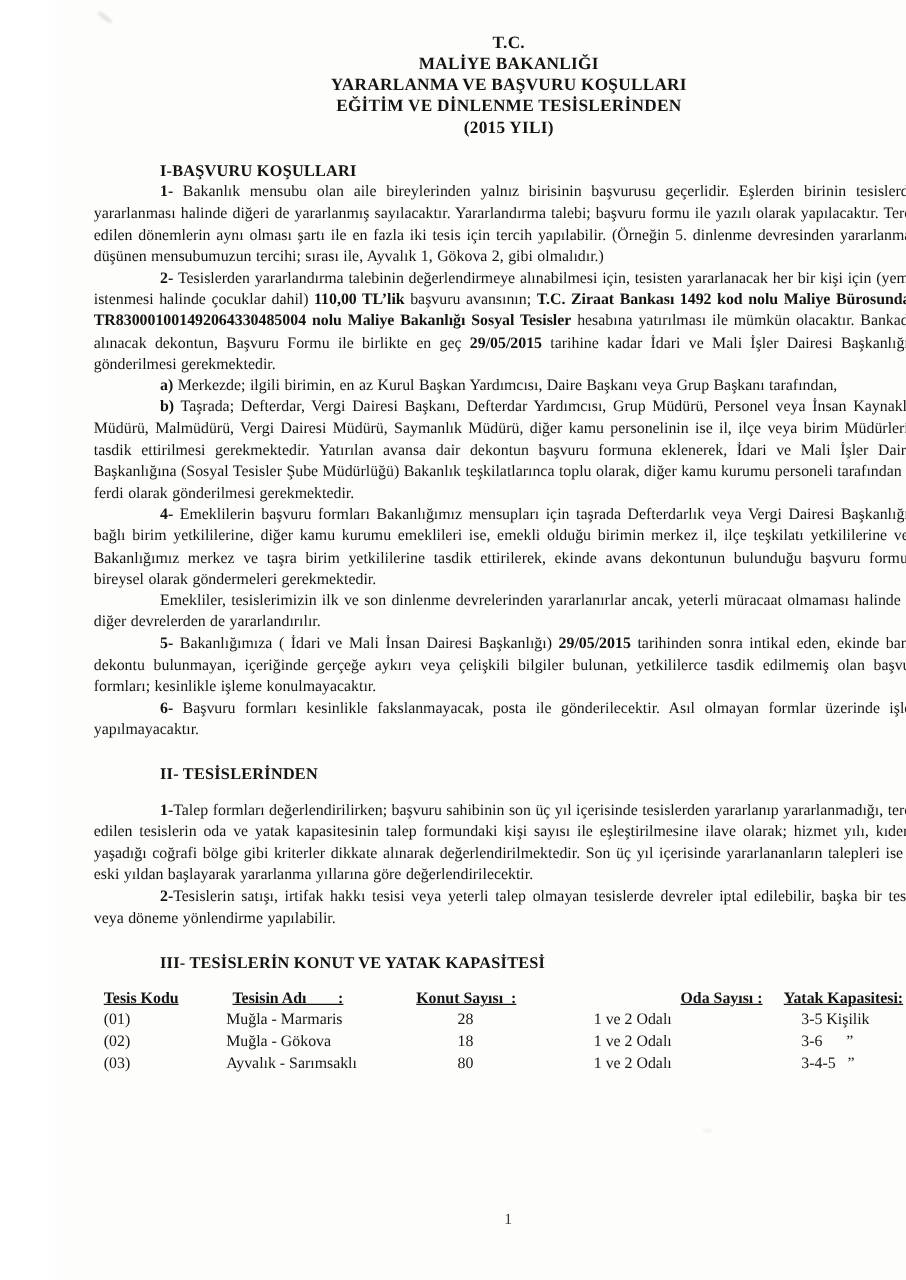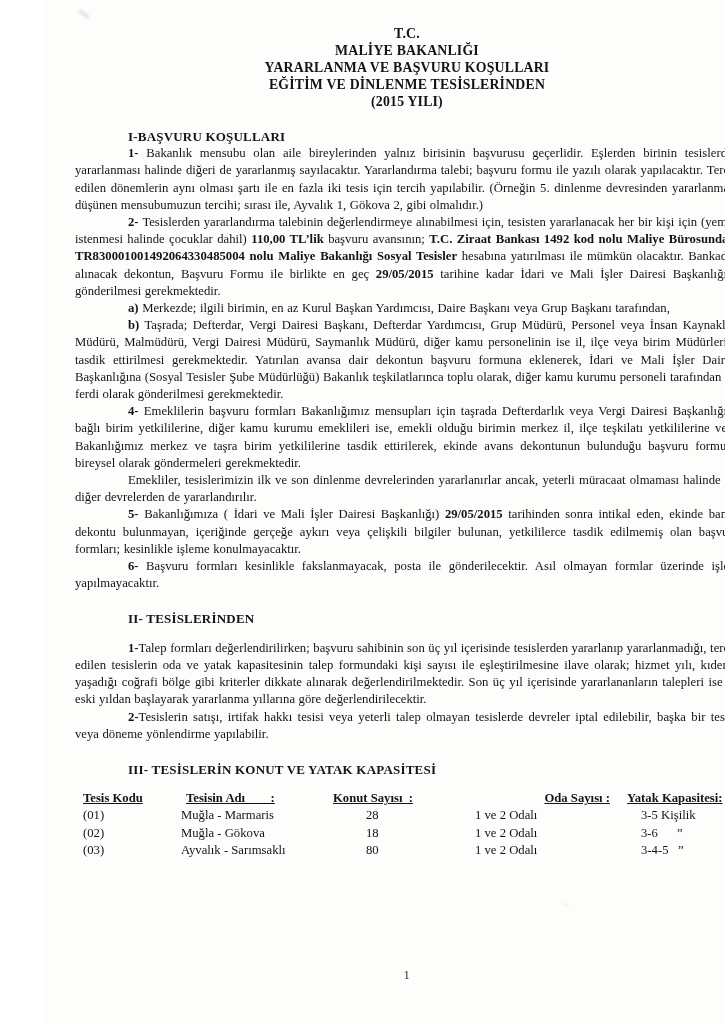--- a/index.html
+++ b/index.html
@@ -91,21 +91,21 @@
         <div class="title-line">(2015 YILI)</div>
       </div>
     <div id="doc-body">
         <div class="section-heading">I-BAŞVURU KOŞULLARI</div>
         <p class="doc-par"><span class="b">1- </span><span>Bakanlık mensubu olan aile bireylerinden yalnız birisinin başvurusu geçerlidir. Eşlerden birinin tesislerden yararlanması halinde diğeri de yararlanmış sayılacaktır. Yararlandırma talebi; başvuru formu ile yazılı olarak yapılacaktır. Tercih edilen dönemlerin aynı olması şartı ile en fazla iki tesis için tercih yapılabilir. (Örneğin 5. dinlenme devresinden yararlanmayı düşünen mensubumuzun tercihi; sırası ile, Ayvalık 1, Gökova 2, gibi olmalıdır.)</span></p>
         <p class="doc-par"><span class="b">2- </span><span>Tesislerden yararlandırma talebinin değerlendirmeye alınabilmesi için, tesisten yararlanacak her bir kişi için (yemek istenmesi halinde çocuklar dahil) </span><span class="b">110,00 TL’lik</span><span> başvuru avansının; </span><span class="b">T.C. Ziraat Bankası 1492 kod nolu Maliye Bürosundaki TR830001001492064330485004 nolu Maliye Bakanlığı Sosyal Tesisler</span><span> hesabına yatırılması ile mümkün olacaktır. Bankadan alınacak dekontun, Başvuru Formu ile birlikte en geç </span><span class="b">29/05/2015</span><span> tarihine kadar İdari ve Mali İşler Dairesi Başkanlığına gönderilmesi gerekmektedir.</span></p>
         <p class="doc-par"><span class="b">a)</span><span> Merkezde; ilgili birimin, en az Kurul Başkan Yardımcısı, Daire Başkanı veya Grup Başkanı tarafından,</span></p>
         <p class="doc-par"><span class="b">b)</span><span> Taşrada; Defterdar, Vergi Dairesi Başkanı, Defterdar Yardımcısı, Grup Müdürü, Personel veya İnsan Kaynakları Müdürü, Malmüdürü, Vergi Dairesi Müdürü, Saymanlık Müdürü, diğer kamu personelinin ise il, ilçe veya birim Müdürlerine tasdik ettirilmesi gerekmektedir. Yatırılan avansa dair dekontun başvuru formuna eklenerek, İdari ve Mali İşler Dairesi Başkanlığına (Sosyal Tesisler Şube Müdürlüğü) Bakanlık teşkilatlarınca toplu olarak, diğer kamu kurumu personeli tarafından ise ferdi olarak gönderilmesi gerekmektedir.</span></p>
         <p class="doc-par"><span class="b">4- </span><span>Emeklilerin başvuru formları Bakanlığımız mensupları için taşrada Defterdarlık veya Vergi Dairesi Başkanlığına bağlı birim yetkililerine, diğer kamu kurumu emeklileri ise, emekli olduğu birimin merkez il, ilçe teşkilatı yetkililerine veya Bakanlığımız merkez ve taşra birim yetkililerine tasdik ettirilerek, ekinde avans dekontunun bulunduğu başvuru formunu bireysel olarak göndermeleri gerekmektedir.</span></p>
         <p class="doc-par"><span>Emekliler, tesislerimizin ilk ve son dinlenme devrelerinden yararlanırlar ancak, yeterli müracaat olmaması halinde ise diğer devrelerden de yararlandırılır.</span></p>
-        <p class="doc-par"><span class="b">5- </span><span>Bakanlığımıza ( İdari ve Mali İşler Dairesi Başkanlığı) </span><span class="b">29/05/2015</span><span> tarihinden sonra intikal eden, ekinde banka dekontu bulunmayan, içeriğinde gerçeğe aykırı veya çelişkili bilgiler bulunan, yetkililerce tasdik edilmemiş olan başvuru formları; kesinlikle işleme konulmayacaktır.</span></p>
+        <p class="doc-par"><span class="b">5- </span><span>Bakanlığımıza ( İdari ve Mali İnsan Dairesi Başkanlığı) </span><span class="b">29/05/2015</span><span> tarihinden sonra intikal eden, ekinde banka dekontu bulunmayan, içeriğinde gerçeğe aykırı veya çelişkili bilgiler bulunan, yetkililerce tasdik edilmemiş olan başvuru formları; kesinlikle işleme konulmayacaktır.</span></p>
         <p class="doc-par"><span class="b">6- </span><span>Başvuru formları kesinlikle fakslanmayacak, posta ile gönderilecektir. Asıl olmayan formlar üzerinde işlem yapılmayacaktır.</span></p>
         <div class="section-heading gap-after">II- TESİSLERİNDEN</div>
         <p class="doc-par"><span class="b">1-</span><span>Talep formları değerlendirilirken; başvuru sahibinin son üç yıl içerisinde tesislerden yararlanıp yararlanmadığı, tercih edilen tesislerin oda ve yatak kapasitesinin talep formundaki kişi sayısı ile eşleştirilmesine ilave olarak; hizmet yılı, kıdemi, yaşadığı coğrafi bölge gibi kriterler dikkate alınarak değerlendirilmektedir. Son üç yıl içerisinde yararlananların talepleri ise en eski yıldan başlayarak yararlanma yıllarına göre değerlendirilecektir.</span></p>
         <p class="doc-par"><span class="b">2-</span><span>Tesislerin satışı, irtifak hakkı tesisi veya yeterli talep olmayan tesislerde devreler iptal edilebilir, başka bir tesise veya döneme yönlendirme yapılabilir.</span></p>
         <div class="section-heading gap-after">III- TESİSLERİN KONUT VE YATAK KAPASİTESİ</div>
         <div class="cap-table">
           <div class="t-row head"><div class="c c1"><span>Tesis Kodu</span></div><div class="c c2"><span>Tesisin Adı        :</span></div><div class="c c3"><span>Konut Sayısı  :</span></div><div class="c c4"><span>Oda Sayısı :</span></div><div class="c c5"><span>Yatak Kapasitesi:</span></div></div>
           <div class="t-row body-row"><div class="c c1">(01)</div><div class="c c2">Muğla - Marmaris</div><div class="c c3">28</div><div class="c c4">1 ve 2 Odalı</div><div class="c c5">3-5 Kişilik</div></div>
           <div class="t-row body-row"><div class="c c1">(02)</div><div class="c c2">Muğla - Gökova</div><div class="c c3">18</div><div class="c c4">1 ve 2 Odalı</div><div class="c c5">3-6      ”</div></div>
           <div class="t-row body-row"><div class="c c1">(03)</div><div class="c c2">Ayvalık - Sarımsaklı</div><div class="c c3">80</div><div class="c c4">1 ve 2 Odalı</div><div class="c c5">3-4-5   ”</div></div>

